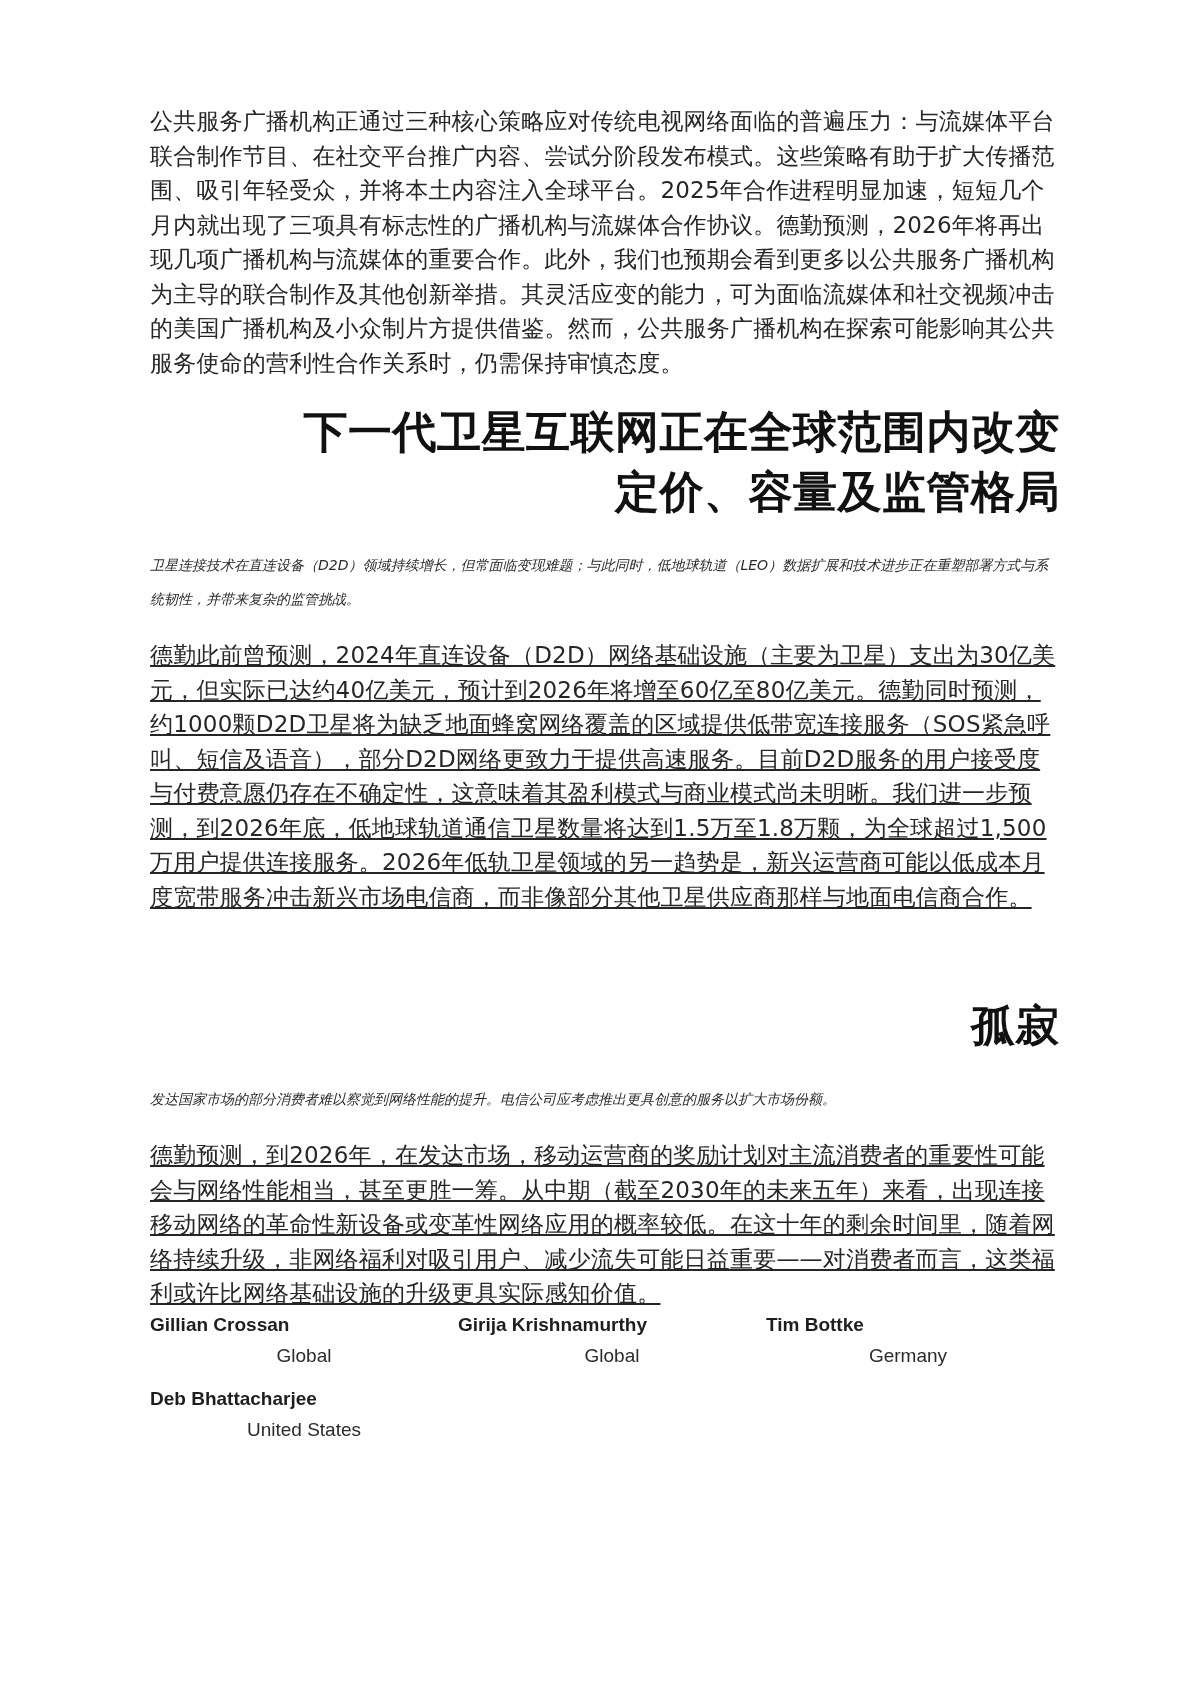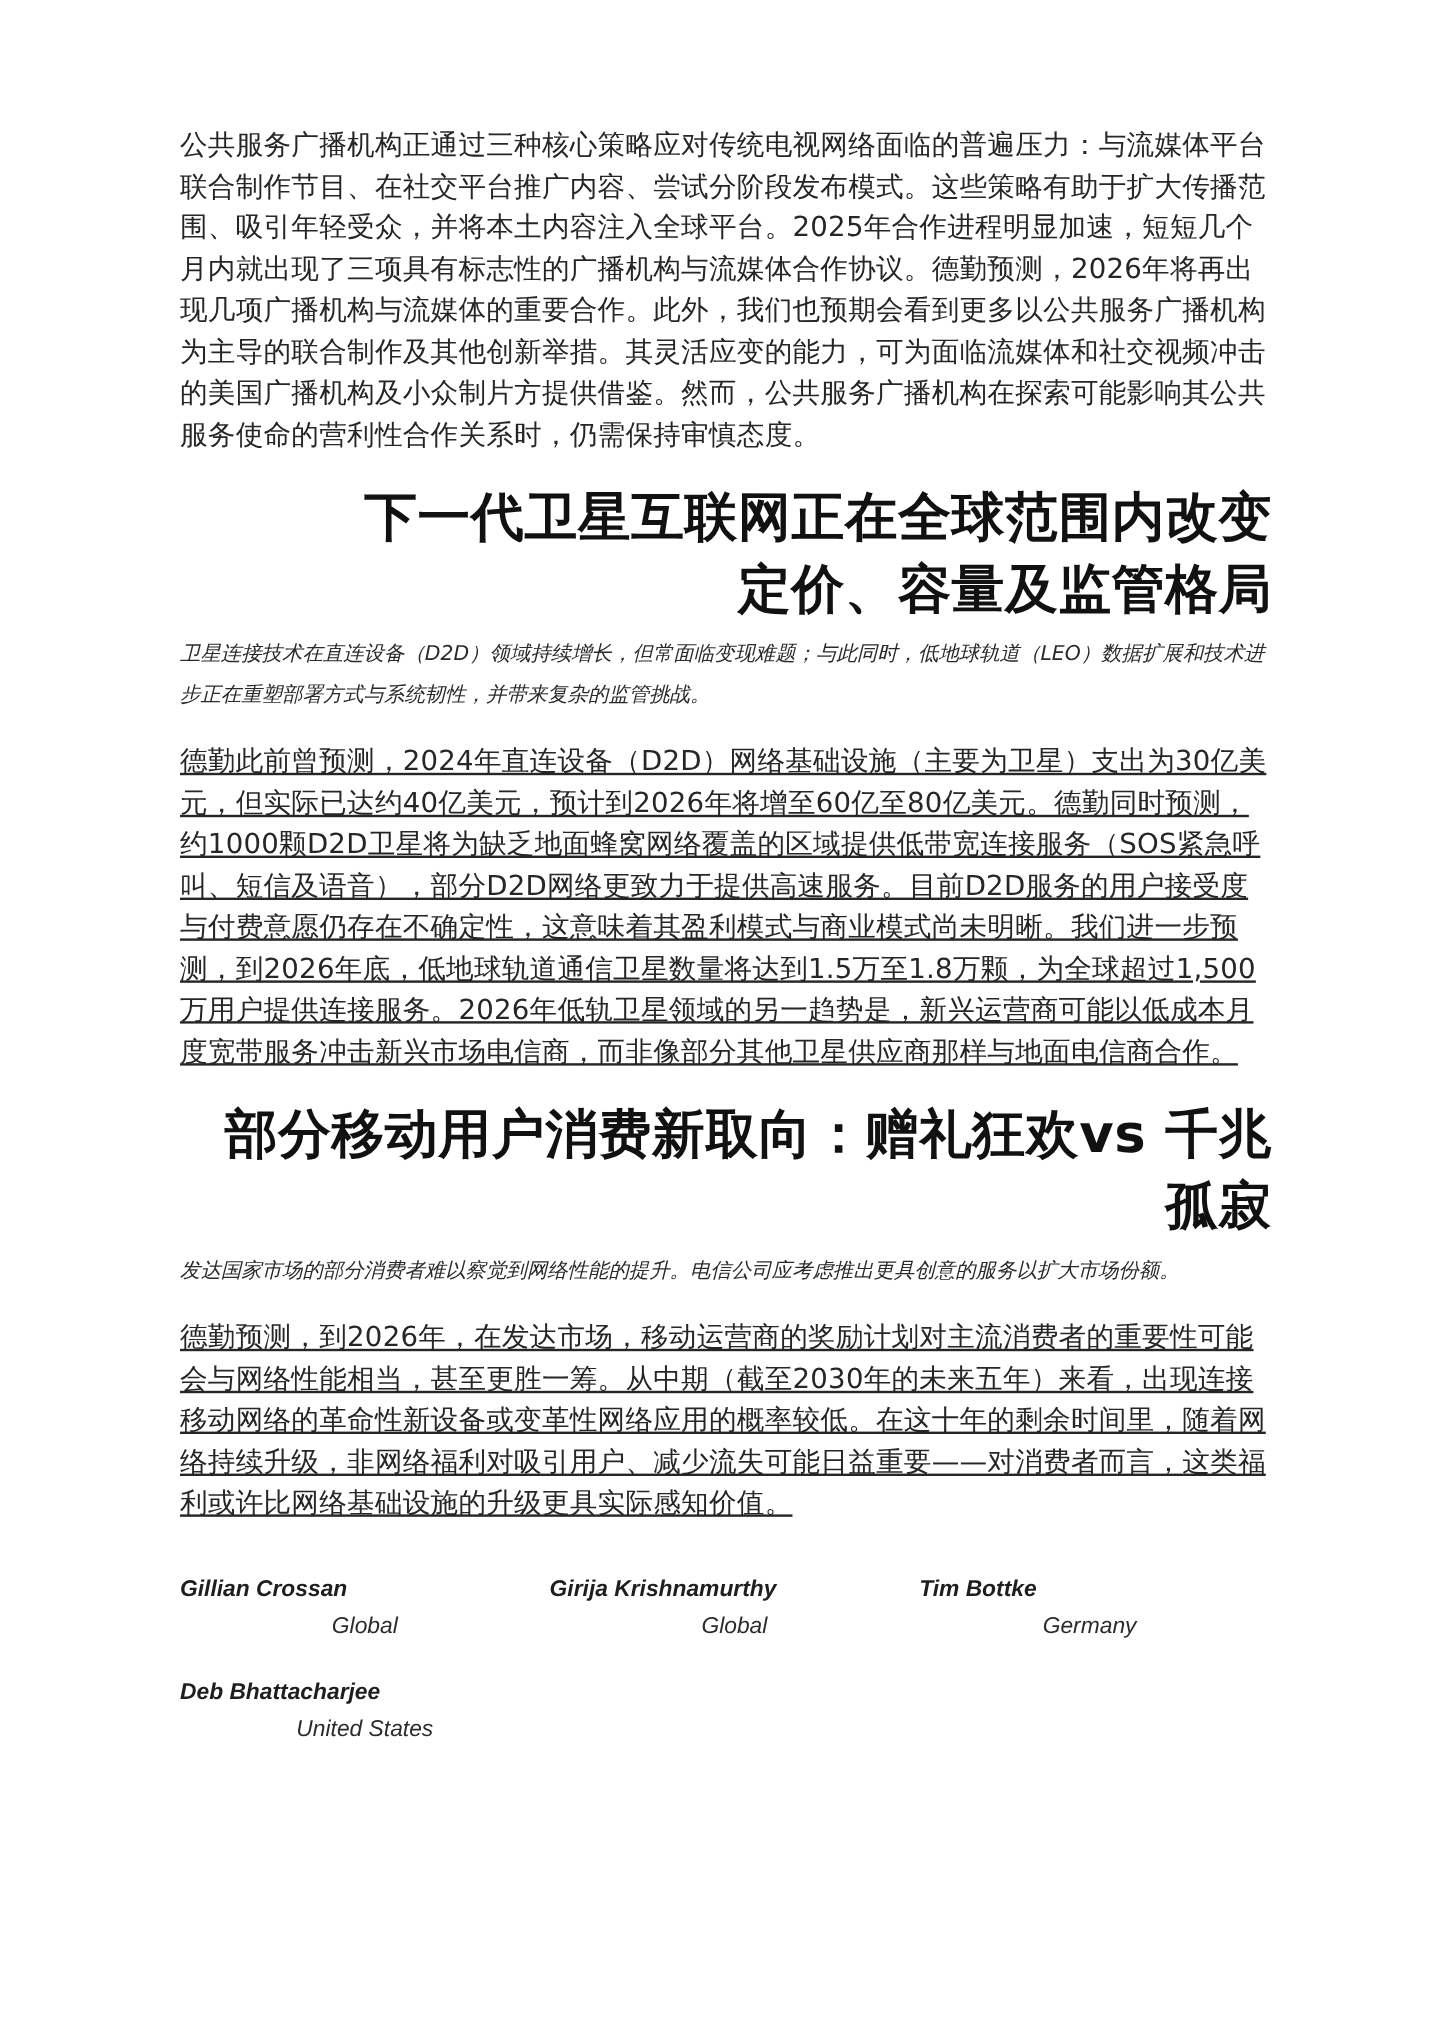--- a/index.html
+++ b/index.html
@@ -31,39 +31,38 @@
     .section-title {
       font-size: 44px;
       font-weight: bold;
       line-height: 60px;
       color: #111111;
       margin: 22px 0 0 0;
       letter-spacing: 0.5px;
       text-align: right;
     }
     .section-sub {
-      font-size: 17px;
+      font-size: 14px;
       font-style: italic;
       line-height: 34px;
       color: #2a2a2a;
-      margin: 6px 0 0 0;
+      margin: 26px 0 0 0;
     }
     .p-after-sub {
       margin-top: 22px;
       text-decoration: underline;
     }
     .authors {
       position: absolute;
       left: 150px;
       top: 1310px;
       width: 900px;
       display: grid;
       grid-template-columns: 308px 308px 284px;
-      row-gap: 24px;
-      font-style: italic;
+      row-gap: 12px;
     }
     .author {
       display: flex;
       flex-direction: column;
     }
     .author-name {
       font-family: "Liberation Sans", sans-serif;
       font-weight: bold;
       font-size: 19px;
       line-height: 30px;
@@ -87,21 +86,21 @@
     <h2 class="section-title">
       <span>下一代卫星互联网正在全球范围内改变</span><br>
       <span>定价、容量及监管格局</span>
     </h2>
     <p class="section-sub">卫星连接技术在直连设备（D2D）领域持续增长，但常面临变现难题；与此同时，低地球轨道（LEO）数据扩展和技术进步正在重塑部署方式与系统韧性，并带来复杂的监管挑战。</p>
     <p class="body-para p-after-sub">德勤此前曾预测，2024年直连设备（D2D）网络基础设施（主要为卫星）支出为30亿美元，但实际已达约40亿美元，预计到2026年将增至60亿至80亿美元。德勤同时预测，约1000颗D2D卫星将为缺乏地面蜂窝网络覆盖的区域提供低带宽连接服务（SOS紧急呼叫、短信及语音），部分D2D网络更致力于提供高速服务。目前D2D服务的用户接受度与付费意愿仍存在不确定性，这意味着其盈利模式与商业模式尚未明晰。我们进一步预测，到2026年底，低地球轨道通信卫星数量将达到1.5万至1.8万颗，为全球超过1,500万用户提供连接服务。2026年低轨卫星领域的另一趋势是，新兴运营商可能以低成本月度宽带服务冲击新兴市场电信商，而非像部分其他卫星供应商那样与地面电信商合作。</p>
   </section>
 
   <section>
     <h2 class="section-title">
-      <span>部分移动用户消费新取向：赠礼狂欢vs 千兆</span><br>
+      <br>
       <span>孤寂</span>
     </h2>
     <p class="section-sub">发达国家市场的部分消费者难以察觉到网络性能的提升。电信公司应考虑推出更具创意的服务以扩大市场份额。</p>
     <p class="body-para p-after-sub">德勤预测，到2026年，在发达市场，移动运营商的奖励计划对主流消费者的重要性可能会与网络性能相当，甚至更胜一筹。从中期（截至2030年的未来五年）来看，出现连接移动网络的革命性新设备或变革性网络应用的概率较低。在这十年的剩余时间里，随着网络持续升级，非网络福利对吸引用户、减少流失可能日益重要——对消费者而言，这类福利或许比网络基础设施的升级更具实际感知价值。</p>
   </section>
 </div>
 
 <div class="authors">
   <div class="author">
     <span class="author-name">Gillian Crossan</span>

